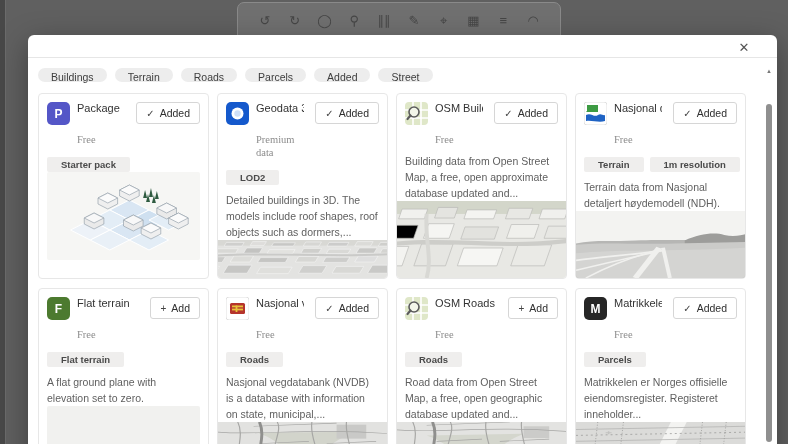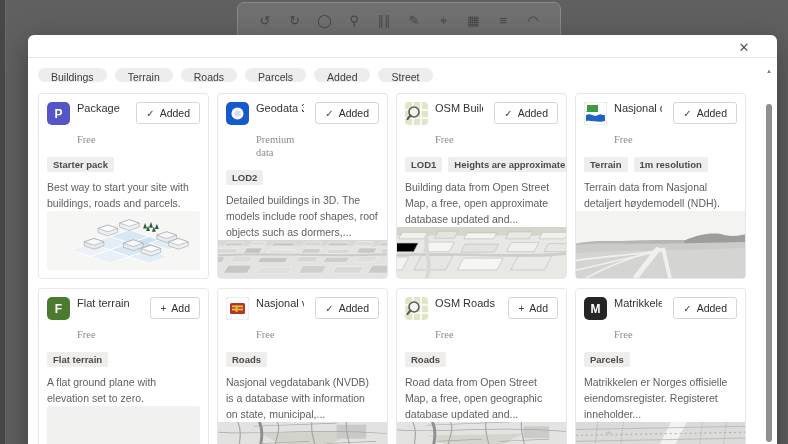--- a/index.html
+++ b/index.html
@@ -27,21 +27,21 @@
   .cicon svg { width:23px; height:23px; display:block; }
   .i-package { background:#5456c7; }
   .i-flat { background:#4c7a2f; }
   .i-matrikkel { background:#262626; }
   .head-txt { min-width:0; flex:1; }
   .ct { font-size:11px; color:#333; line-height:13px; white-space:nowrap; overflow:hidden; }
   .cs { font-size:10.5px; color:#8c8c8c; line-height:13px; margin-top:18px;font-family:Liberation Serif, serif; }
   .cbtn { flex:none; margin-left:4px; display:flex; align-items:center; gap:5px; height:22px; padding:0 9px; border:1px solid #d6d6d6; border-radius:3px; background:#fff; font-size:10.5px; color:#2f2f2f; cursor:pointer; }
   .cbtn .bi { font-size:10px; color:#444; }
   .card-tags { display:flex; gap:6px; padding:0 8px; margin-top:11px; }
-  .tag { background:#efeeed; color:#4a4a4a; font-size:9.5px; line-height:15px; padding:0 6px; border-radius:2px; font-weight:bold; white-space:nowrap;text-align:right; }
+  .tag { background:#efeeed; color:#4a4a4a; font-size:9.5px; line-height:15px; padding:0 14px; border-radius:2px; font-weight:bold; white-space:nowrap;text-align:right; }
   .card-desc { padding:0 8px; margin-top:7px; font-size:10.5px; color:#5f5f5f; line-height:16px; }
   .preview { margin-top:auto; height:95px; overflow:hidden; position:relative; }
   .preview.inset { margin:0 8px 8px; height:88px; border-radius:2px; }
   .preview svg { width:100%; height:100%; display:block; }
 
   
   .sbar { position:absolute; right:3px; top:27px; bottom:0; width:10px; }
   .sbar .arr { position:absolute; top:6px; left:0; width:10px; text-align:center; font-size:6px; color:#777; }
   .sbar .thumb { position:absolute; top:42px; left:2px; width:6px; height:338px; background:#8f8f8f; border-radius:3px; }
 </style>
@@ -86,21 +86,20 @@
           <div class="cs">Free</div>
         </div>
         <button class="cbtn">
           <span class="bi">✓</span>
           <span>Added</span>
         </button>
       </div>
       <div class="card-tags">
           <span class="tag">Starter pack</span>
         </div>
-      <div class="card-desc">Best way to start your site with buildings, roads and parcels.</div>
       <div class="preview inset">
         <svg viewBox="0 0 156 88" preserveAspectRatio="none">
           <rect width="156" height="88" fill="#f6f6f4"></rect>
           <g stroke="#ffffff" stroke-width="1">
             <path d="M64 38 84 28 104 38 84 48Z" fill="#d9e6f3"></path>
               <path d="M84 48 104 38 124 48 104 58Z" fill="#cfe0f0"></path>
             <path d="M44 48 64 38 84 48 64 58Z" fill="#e3edf6"></path>
               <path d="M64 58 84 48 104 58 84 68Z" fill="#d9e6f3"></path>
             <path d="M44 68 64 58 84 68 64 78Z" fill="#e9f0f7"></path>
               <path d="M84 68 104 58 124 68 104 78Z" fill="#e3edf6"></path>
@@ -219,24 +218,20 @@
         </span>
         <div class="head-txt">
           <div class="ct">OSM Buildings</div>
           <div class="cs">Free</div>
         </div>
         <button class="cbtn">
           <span class="bi">✓</span>
           <span>Added</span>
         </button>
       </div>
-      <div class="card-tags">
-        <span class="tag">LOD1</span>
-        <span class="tag">Heights are approximate</span>
-      </div>
       <div class="card-desc">Building data from Open Street Map, a free, open approximate database updated and...</div>
       <div class="preview">
         <svg viewBox="0 0 171 95" preserveAspectRatio="none">
           <rect width="171" height="95" fill="#e8e8e4"></rect>
           <rect width="171" height="16" fill="#d3d6ca"></rect>
           <g transform="skewX(-16)" stroke="#b9b9b6" stroke-width="0.7">
             <rect x="8" y="10" width="26" height="12" fill="#f1f1ee"></rect>
               <rect x="44" y="8" width="20" height="13" fill="#e4e4e0"></rect>
               <rect x="74" y="11" width="30" height="11" fill="#f4f4f1"></rect>
               <rect x="116" y="9" width="24" height="13" fill="#e8e8e4"></rect>

